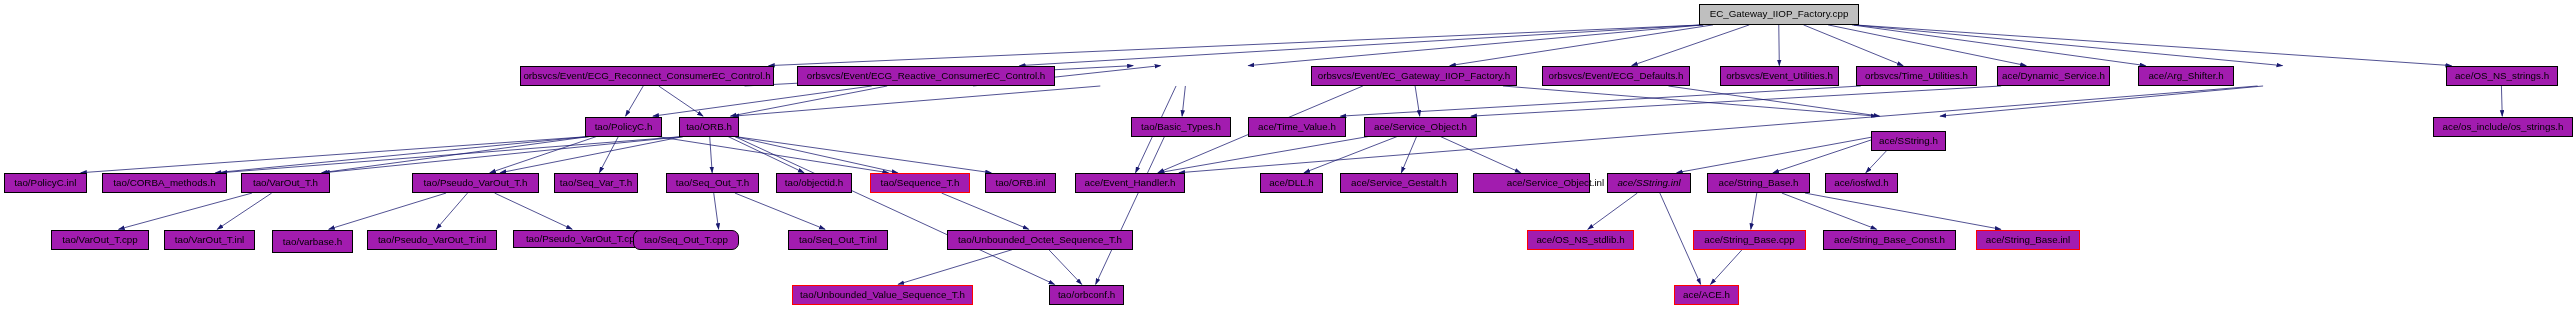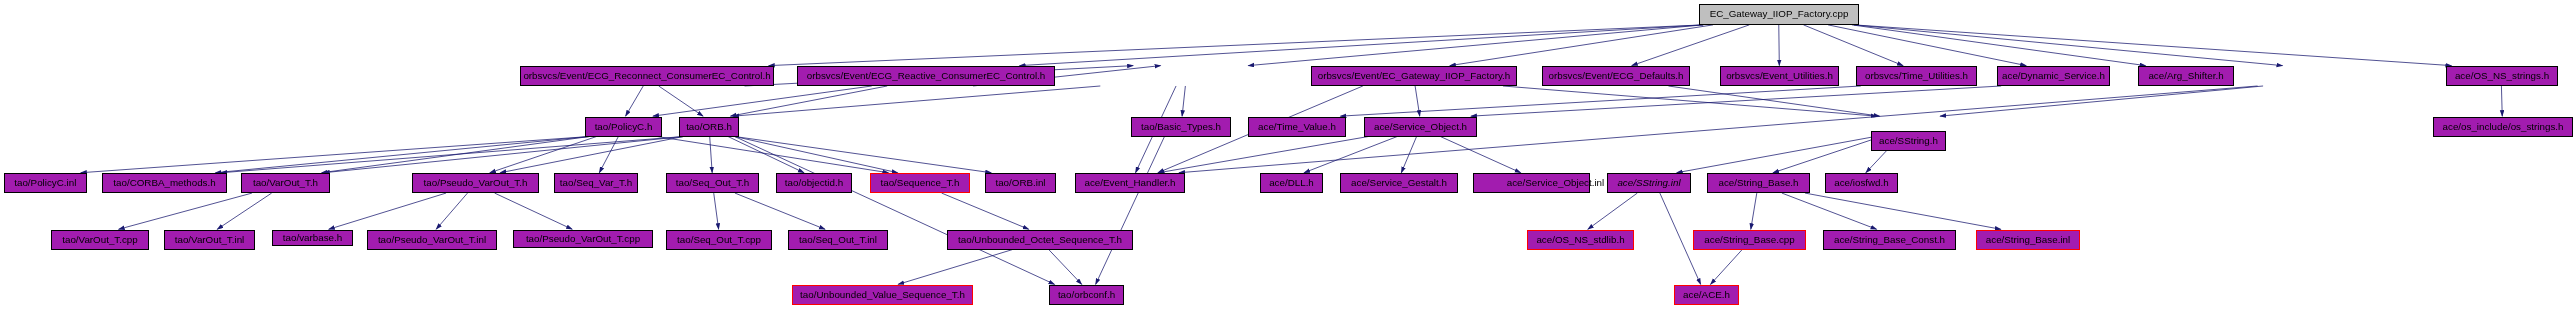--- a/index.html
+++ b/index.html
@@ -206,30 +206,30 @@
     </div>
     <div class="node normal" style="left: 1825px; top: 173px; width: 73px; height: 19.6px;">
       <span>ace/iosfwd.h</span>
     </div>
     <div class="node normal" style="left: 51px; top: 230px; width: 98px; height: 19.6px;">
       <span>tao/VarOut_T.cpp</span>
     </div>
     <div class="node normal" style="left: 164px; top: 230px; width: 91px; height: 19.6px;">
       <span>tao/VarOut_T.inl</span>
     </div>
-    <div class="node normal" style="left: 272px; top: 230px; width: 81px; height: 16px;">
+    <div class="node normal" style="left: 272px; top: 230px; width: 81px; height: 23px;">
       <span>tao/varbase.h</span>
     </div>
     <div class="node normal" style="left: 367px; top: 230px; width: 130px; height: 19.6px;">
       <span>tao/Pseudo_VarOut_T.inl</span>
     </div>
     <div class="node normal" style="left: 513px; top: 230px; width: 140px; height: 18px;">
       <span>tao/Pseudo_VarOut_T.cpp</span>
     </div>
-    <div class="node normal" style="left: 666px; top: 230px; width: 106px; height: 19.6px;">
+    <div class="node normal" style="left: 633px; top: 230px; width: 106px; height: 19.6px; border-radius: 7px;">
       <span>tao/Seq_Out_T.cpp</span>
     </div>
     <div class="node normal" style="left: 788px; top: 230px; width: 100px; height: 19.6px;">
       <span>tao/Seq_Out_T.inl</span>
     </div>
     <div class="node normal" style="left: 947px; top: 230px; width: 186px; height: 19.6px;">
       <span>tao/Unbounded_Octet_Sequence_T.h</span>
     </div>
     <div class="node truncated" style="left: 1527px; top: 230px; width: 107px; height: 19.6px;">
       <span>ace/OS_NS_stdlib.h</span>

